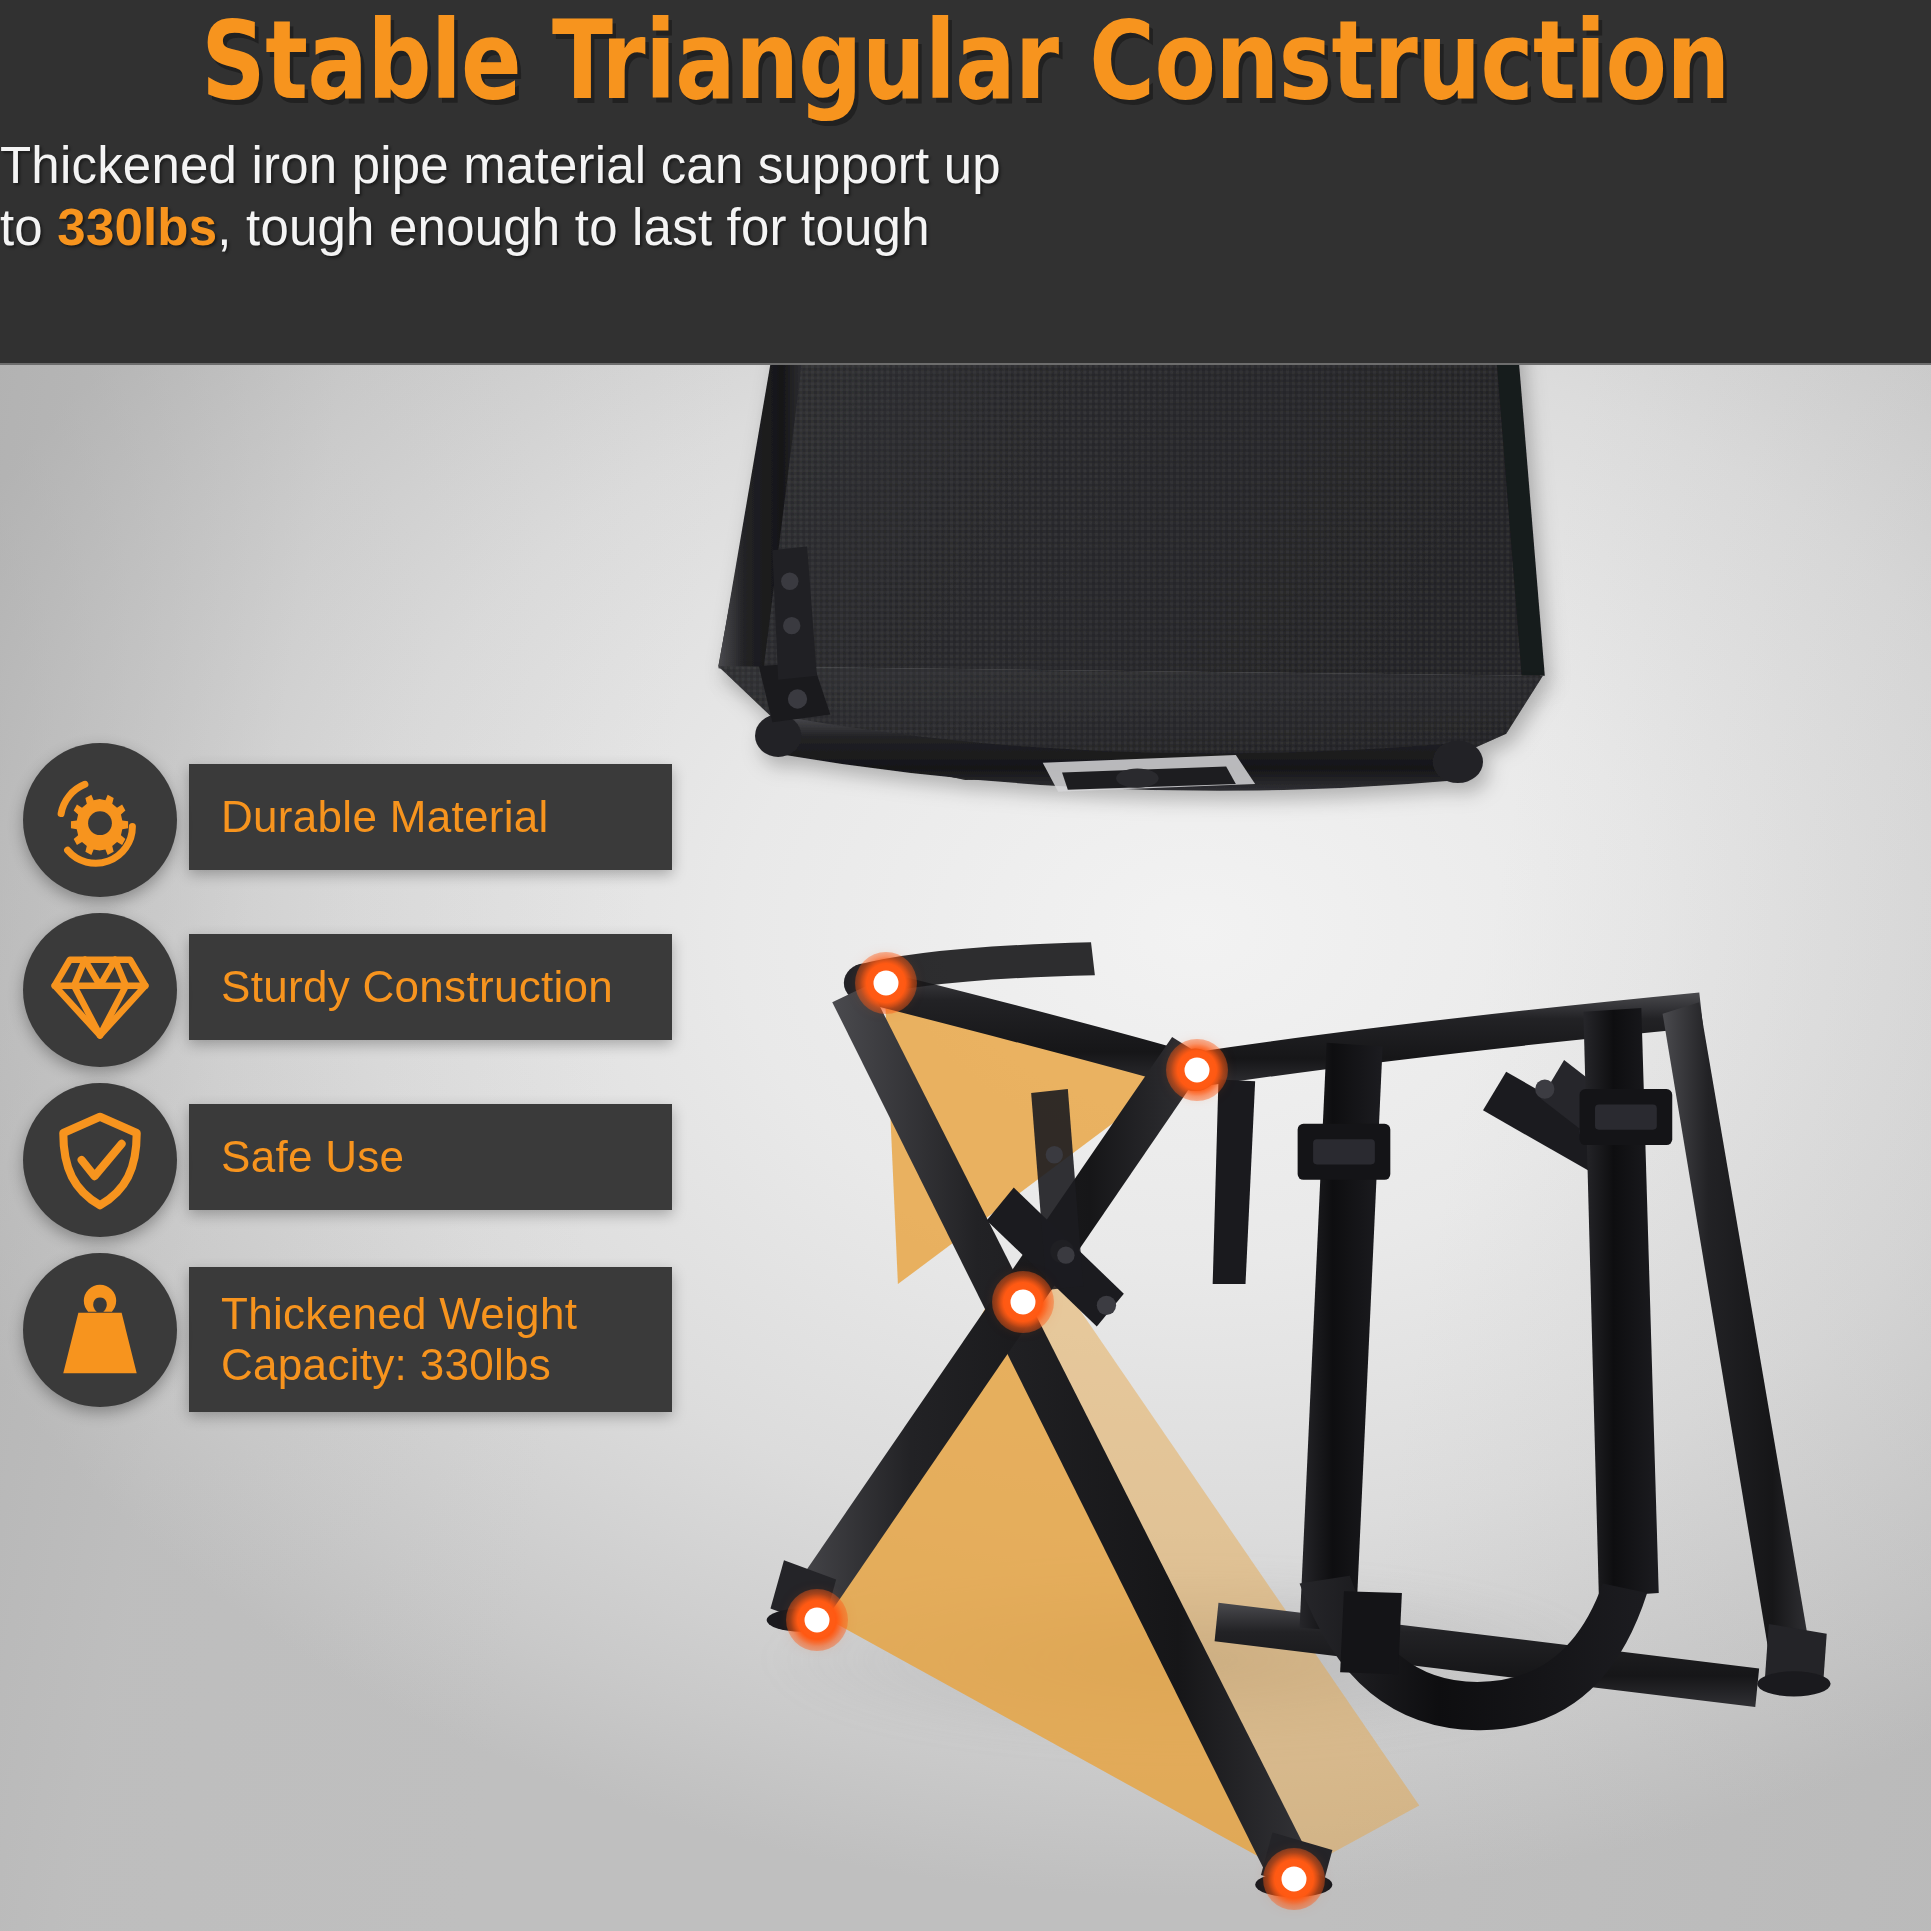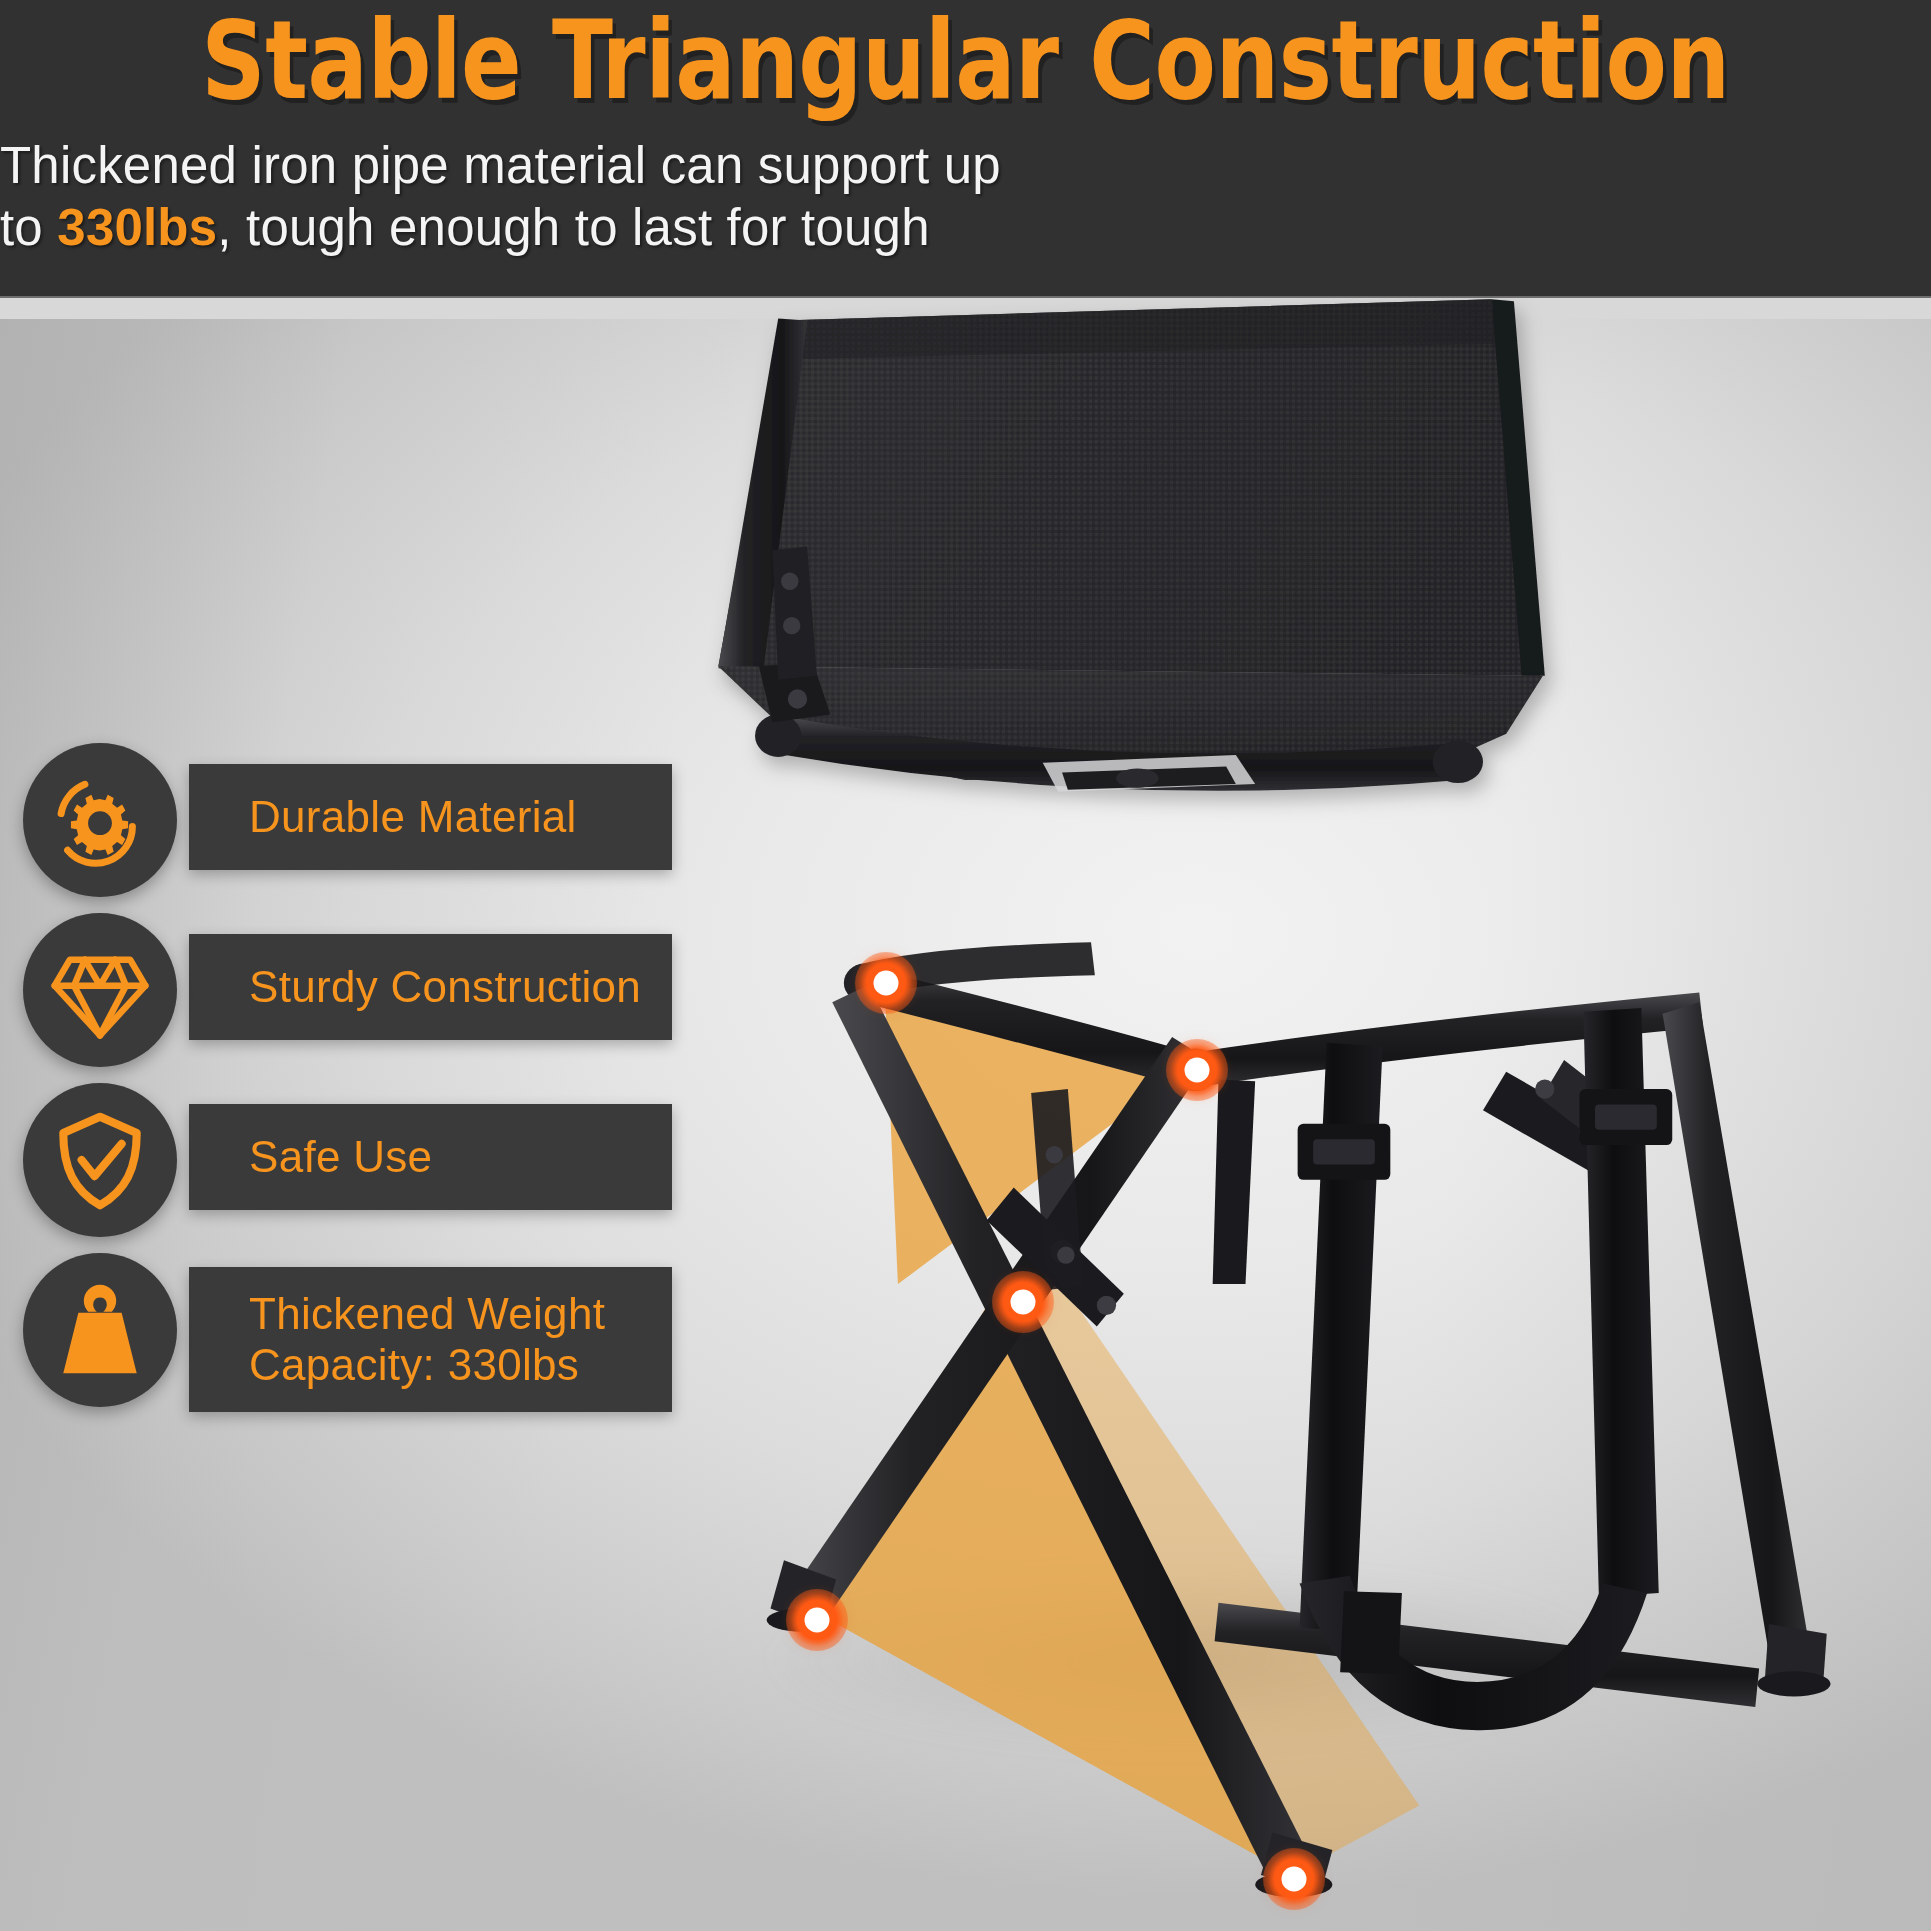--- a/index.html
+++ b/index.html
@@ -23,21 +23,21 @@
     background:linear-gradient(100deg, rgba(160,160,160,.42) 0%, rgba(180,180,180,.12) 16%, rgba(255,255,255,0) 34%, rgba(255,255,255,0) 72%, rgba(170,170,170,.22) 100%);
   }
   #floor-shadow{
     position:absolute; left:618px; top:1468px; width:1139px; height:319px;
     background:radial-gradient(ellipse 541px 116px at 50% 60%, rgba(120,120,122,.30) 0%, rgba(140,140,142,.14) 45%, rgba(0,0,0,0) 78%);
     filter:blur(13.5px);
   }
 
   
   #header {
-    position:absolute; left:0; top:0; width:1931px; height:298px;
+    position:absolute; left:0; top:0; width:1931px; height:365px;
     background:#313131;
     border-bottom:2.9px solid #6d6d6d;
   }
   #title {
     position:absolute; left:0; top:5.8px; width:1931px;
     text-align:center;
     font-family:"Liberation Sans Narrow","DejaVu Sans Condensed","Liberation Sans", sans-serif;
     font-weight:700;
     font-size:108px;
     line-height:1.02;
@@ -67,21 +67,21 @@
     position:relative;
     height:172px;
     margin-bottom:-1.9px;
   }
   .feature .bar {
     position:absolute; left:189px; top:21px;
     width:483px; height:106px;
     background:#3a3a3a;
     box-shadow:0 4.8px 13.5px rgba(0,0,0,.28);
     display:flex; align-items:center;
-    padding-left:60px;
+    padding-left:32px;
   }
   .feature.tall { height:208px; }
   .feature.tall .bar { height:145px; top:13.5px; }
 
   .feature .label {
     color:#F7941E;
     font-size:44px;
     line-height:1.17;
     font-weight:400;
     letter-spacing:0.3px;

